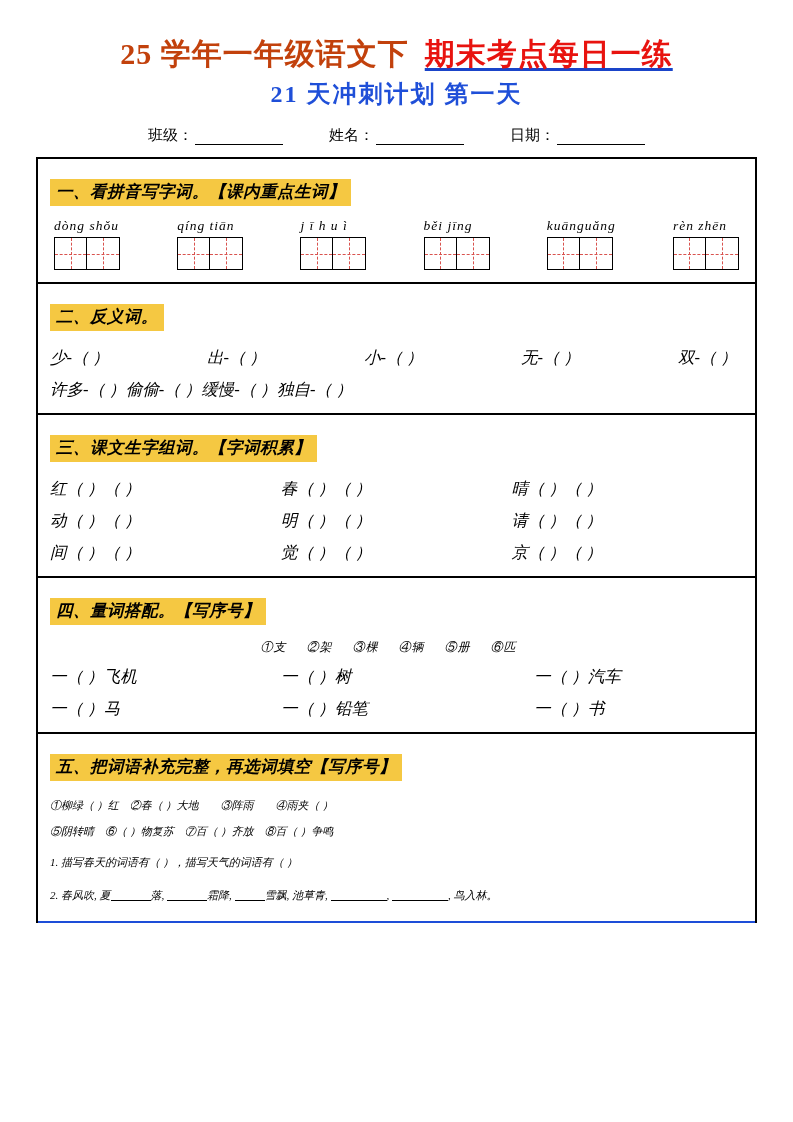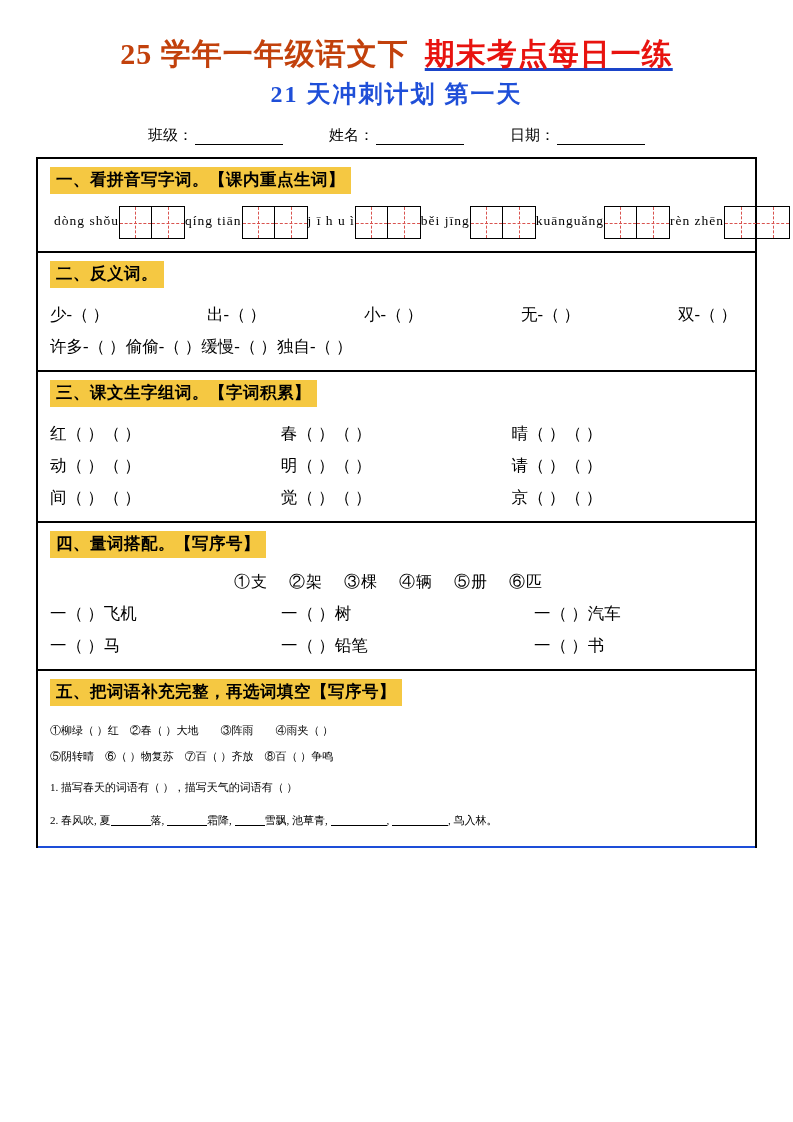--- a/index.html
+++ b/index.html
@@ -73,21 +73,22 @@
   }
 
   
   .frame {
     margin-top: 12px;
     border: 2px solid #000;
     border-bottom: none;
   }
   .sec {
     border-bottom: 2px solid #000;
-    padding: 8px 12px 12px 12px;
+    padding: 20px 12px 12px 12px;
+    font-style: italic;
   }
   .sec:last-child { border-bottom: 2px solid #1d4ed8; }
 
   .sec-head {
     display: inline-block;
     background: #f5c842;
     font-weight: bold;
     font-size: 16.5px;
     padding: 2px 6px 3px 6px;
     margin-bottom: 6px;
@@ -96,22 +97,21 @@
 
   
   .pinyin-wrap {
     display: flex;
     justify-content: space-between;
     margin-top: 6px;
     padding: 0 4px;
   }
   .pinyin-cell {
     display: flex;
-    flex-direction: row;
-    align-items: center;
+    flex-direction: column;
   }
   .pinyin-text {
     font-family: "Liberation Serif", serif;
     font-size: 13.5px;
     margin-bottom: 3px;
     letter-spacing: 1px;
     white-space: nowrap;
   }
   .tzg {
     display: flex;
@@ -154,21 +154,21 @@
     margin-top: 10px;
   }
   .zuci-grp {
     width: 33.3%;
     white-space: nowrap;
   }
 
   
   .liang-opts {
     text-align: center;
-    font-size: 16px;
+    font-size: 12px;
     margin-top: 8px;
     letter-spacing: 1px;
   }
   .liang-opts span { margin-right: 16px; }
   .liang-row {
     display: flex;
     font-size: 16.5px;
     margin-top: 10px;
     justify-content: flex-end;
   }

